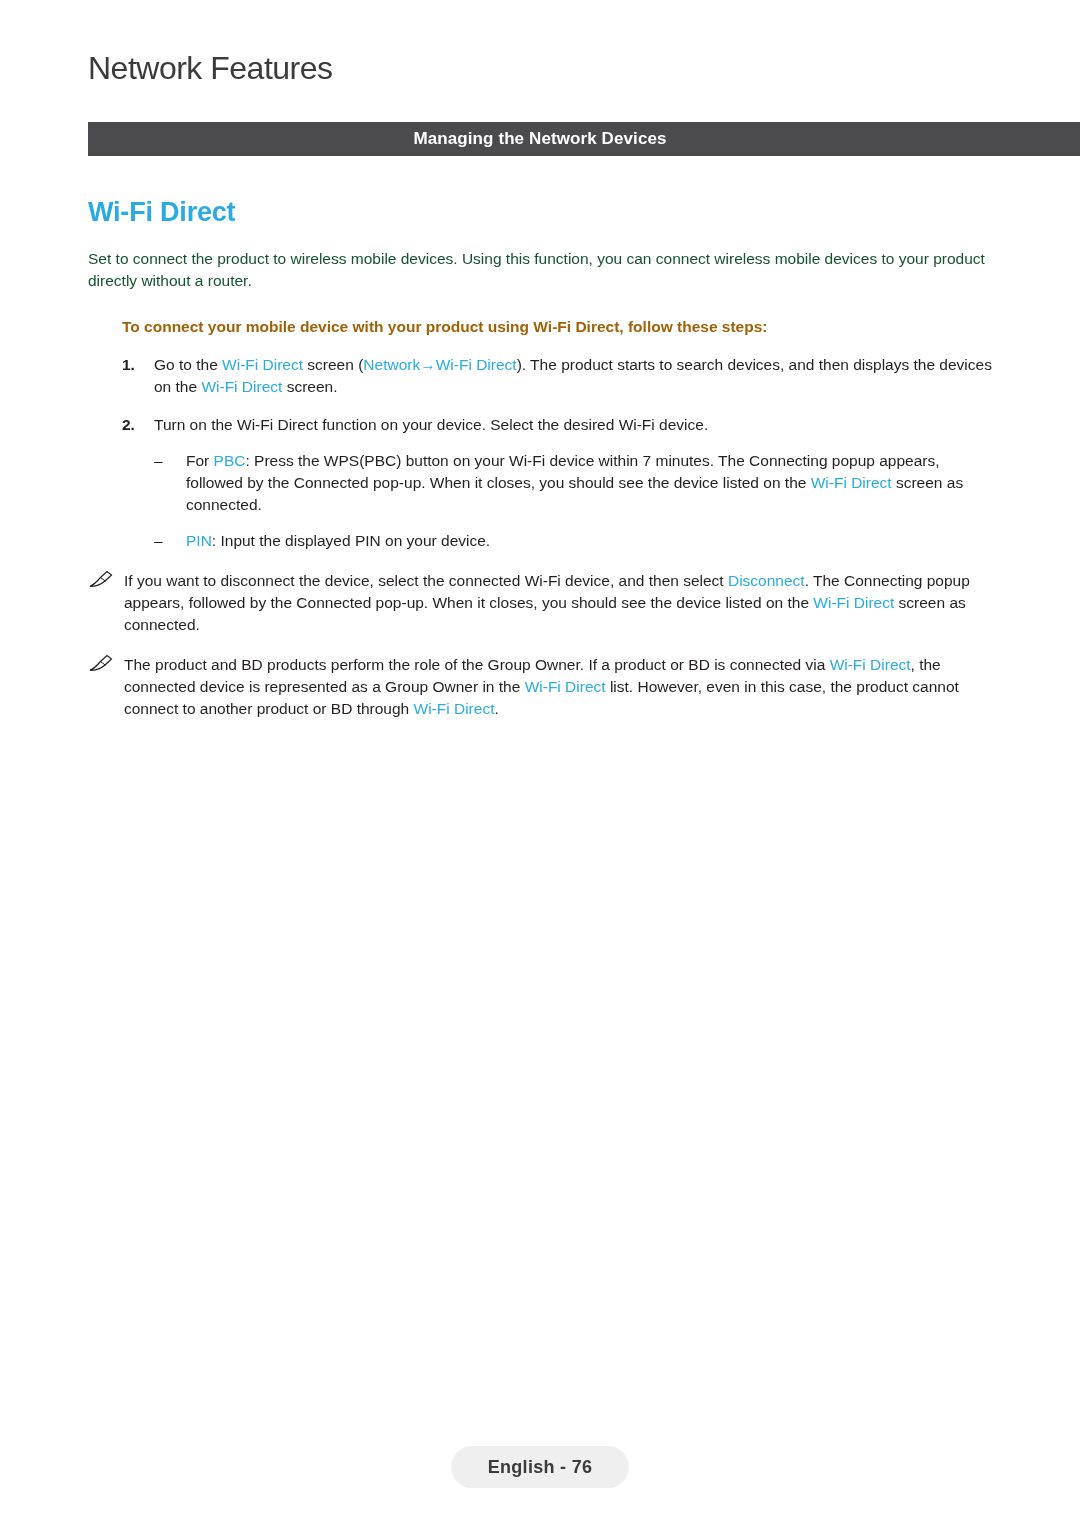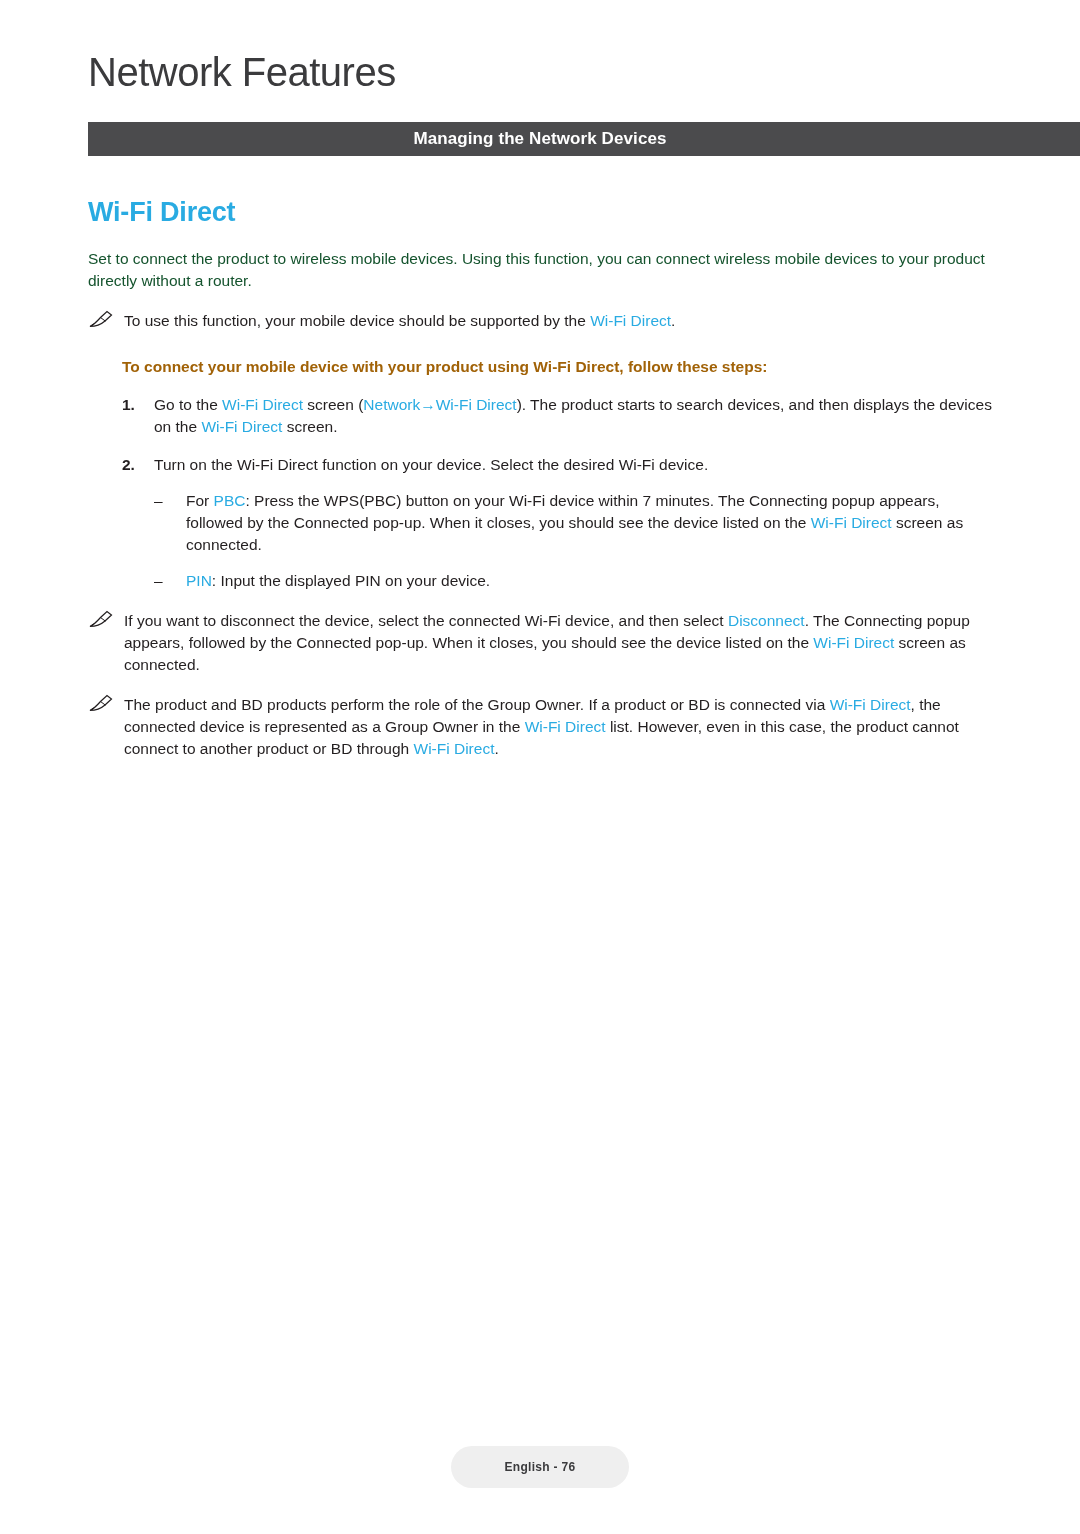--- a/index.html
+++ b/index.html
@@ -18,21 +18,21 @@
   .page {
     position: relative;
     width: 1080px;
     height: 1534px;
   }
   
   .chapter-title {
     position: absolute;
     left: 88px;
     top: 52px;
-    font-size: 40px;
+    font-size: 32px;
     font-weight: 400;
     letter-spacing: -0.5px;
     color: #3b3b3d;
     line-height: 1;
   }
   .section-bar {
     position: absolute;
     left: 88px;
     top: 122px;
     width: 1064px;
@@ -143,21 +143,21 @@
     position: absolute;
     left: 50%;
     transform: translateX(-50%);
     bottom: 46px;
     width: 178px;
     height: 42px;
     background: #efefef;
     border-radius: 21px;
     text-align: center;
     line-height: 42px;
-    font-size: 12px;
+    font-size: 18px;
     font-weight: bold;
     color: #3b3b3d;
     letter-spacing: 0.3px;
   }
 </style>
 </head>
 <body>
 
 <div class="page">
 
@@ -167,30 +167,20 @@
     <div class="section-bar-text">Managing the Network Devices</div>
   </div>
 
   <div class="content">
 
     <h2 class="topic">Wi-Fi Direct</h2>
 
 
     <p class="para">Set to connect the product to wireless mobile devices. Using this function, you can connect wireless mobile devices to your product directly without a router.</p>
 
-    <div class="note">
-      <span class="pencil">
-        <svg width="26" height="18" viewBox="0 0 26 18" xmlns="http://www.w3.org/2000/svg">
-          <path d="M2 16.5 C6 14.5, 9 11.5, 12.5 7.5 L19 1.5 L23.5 5 L17 11 C13 14.5, 7 16.5, 2 16.5 Z" fill="none" stroke="#231f20" stroke-width="1.2"></path>
-          <path d="M12.5 7.5 L17.5 11.2" fill="none" stroke="#231f20" stroke-width="1"></path>
-          <path d="M2 16.5 L5.5 13.8" fill="none" stroke="#231f20" stroke-width="1"></path>
-        </svg>
-      </span>
-      <span>To use this function, your mobile device should be supported by the </span><span class="blue">Wi-Fi Direct</span><span>.</span>
-    </div>
 
     <div class="bold-lead">To connect your mobile device with your product using Wi-Fi Direct, follow these steps:</div>
 
     <div class="numbered">
       <span class="num">1.</span><span>Go to the </span><span class="blue">Wi-Fi Direct</span><span> screen (</span><span class="blue">Network</span><span class="blue">→</span><span class="blue">Wi-Fi Direct</span><span>). The product starts to search devices, and then displays the devices on the </span><span class="blue">Wi-Fi Direct</span><span> screen.</span>
     </div>
 
     <div class="numbered">
       <span class="num">2.</span><span>Turn on the Wi-Fi Direct function on your device. Select the desired Wi-Fi device.</span>
     </div>

